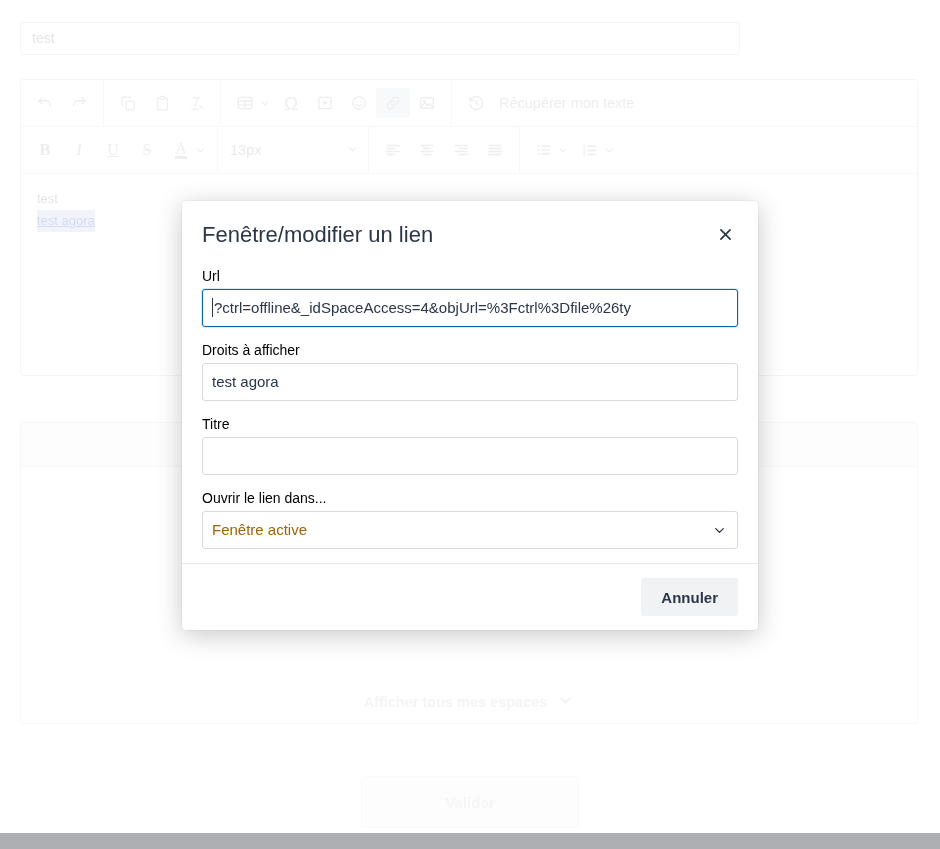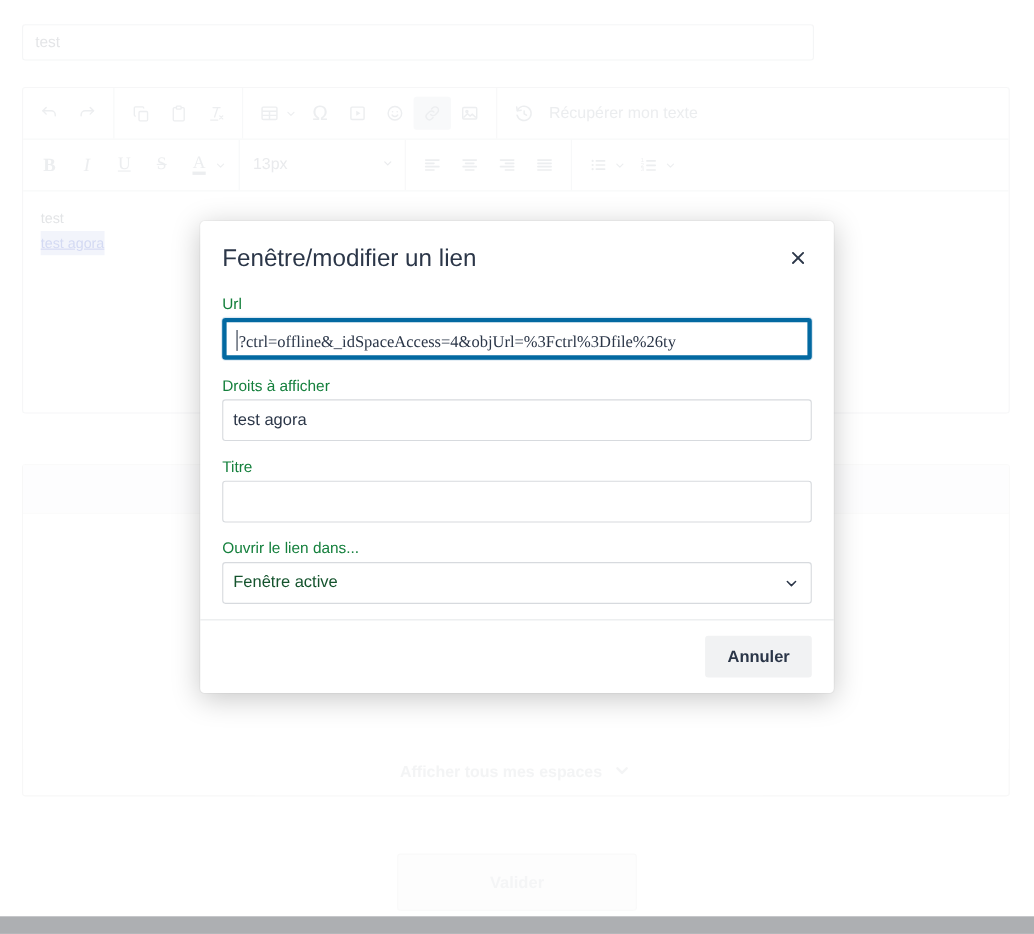--- a/index.html
+++ b/index.html
@@ -198,43 +198,42 @@
     color: #2b3648;
     font-size: 20px;
     line-height: 1;
     cursor: pointer;
   }
   .modal-body {
     padding: 18px 20px 14px 20px;
   }
   .field-label {
     font-size: 14px;
-    color: #15803d;
+    color: #000000;
     margin-bottom: 4px;
     line-height: 18px;
   }
   .field-input {
     width: 536px;
     height: 38px;
     border: 1px solid #d7dade;
     border-radius: 3px;
     background: #fff;
     font-size: 15px;
     color: #2b3648;
     padding: 0 9px;
     line-height: 36px;
     overflow: hidden;
     white-space: nowrap;
     font-family: "Liberation Sans", sans-serif;
     position: relative;
   }
   .field-input.focused {
-    border: 4px solid #0369a1;
+    border: 1px solid #0369a1;
     box-shadow: 0 0 0 1px rgba(59,127,184,0.18);
-    font-family: Liberation Serif, serif;
   }
   .field-input .caret {
     display: inline-block;
     width: 1px;
     height: 19px;
     background: #2b3648;
     vertical-align: -4px;
     margin-right: 1px;
   }
   .field-gap { height: 14px; }
@@ -242,21 +241,21 @@
     position: relative;
     width: 536px;
     height: 38px;
   }
   .select-box {
     width: 536px; height: 38px;
     border: 1px solid #d7dade;
     border-radius: 3px;
     background: #fff;
     font-size: 15px;
-    color: #14532d;
+    color: #a16207;
     padding: 0 18px 0 9px;
     line-height: 36px;
     white-space: nowrap;
     overflow: hidden;
   }
   .select-caret {
     position: absolute;
     right: 11px; top: 12px;
     color: #2b3648;
   }

